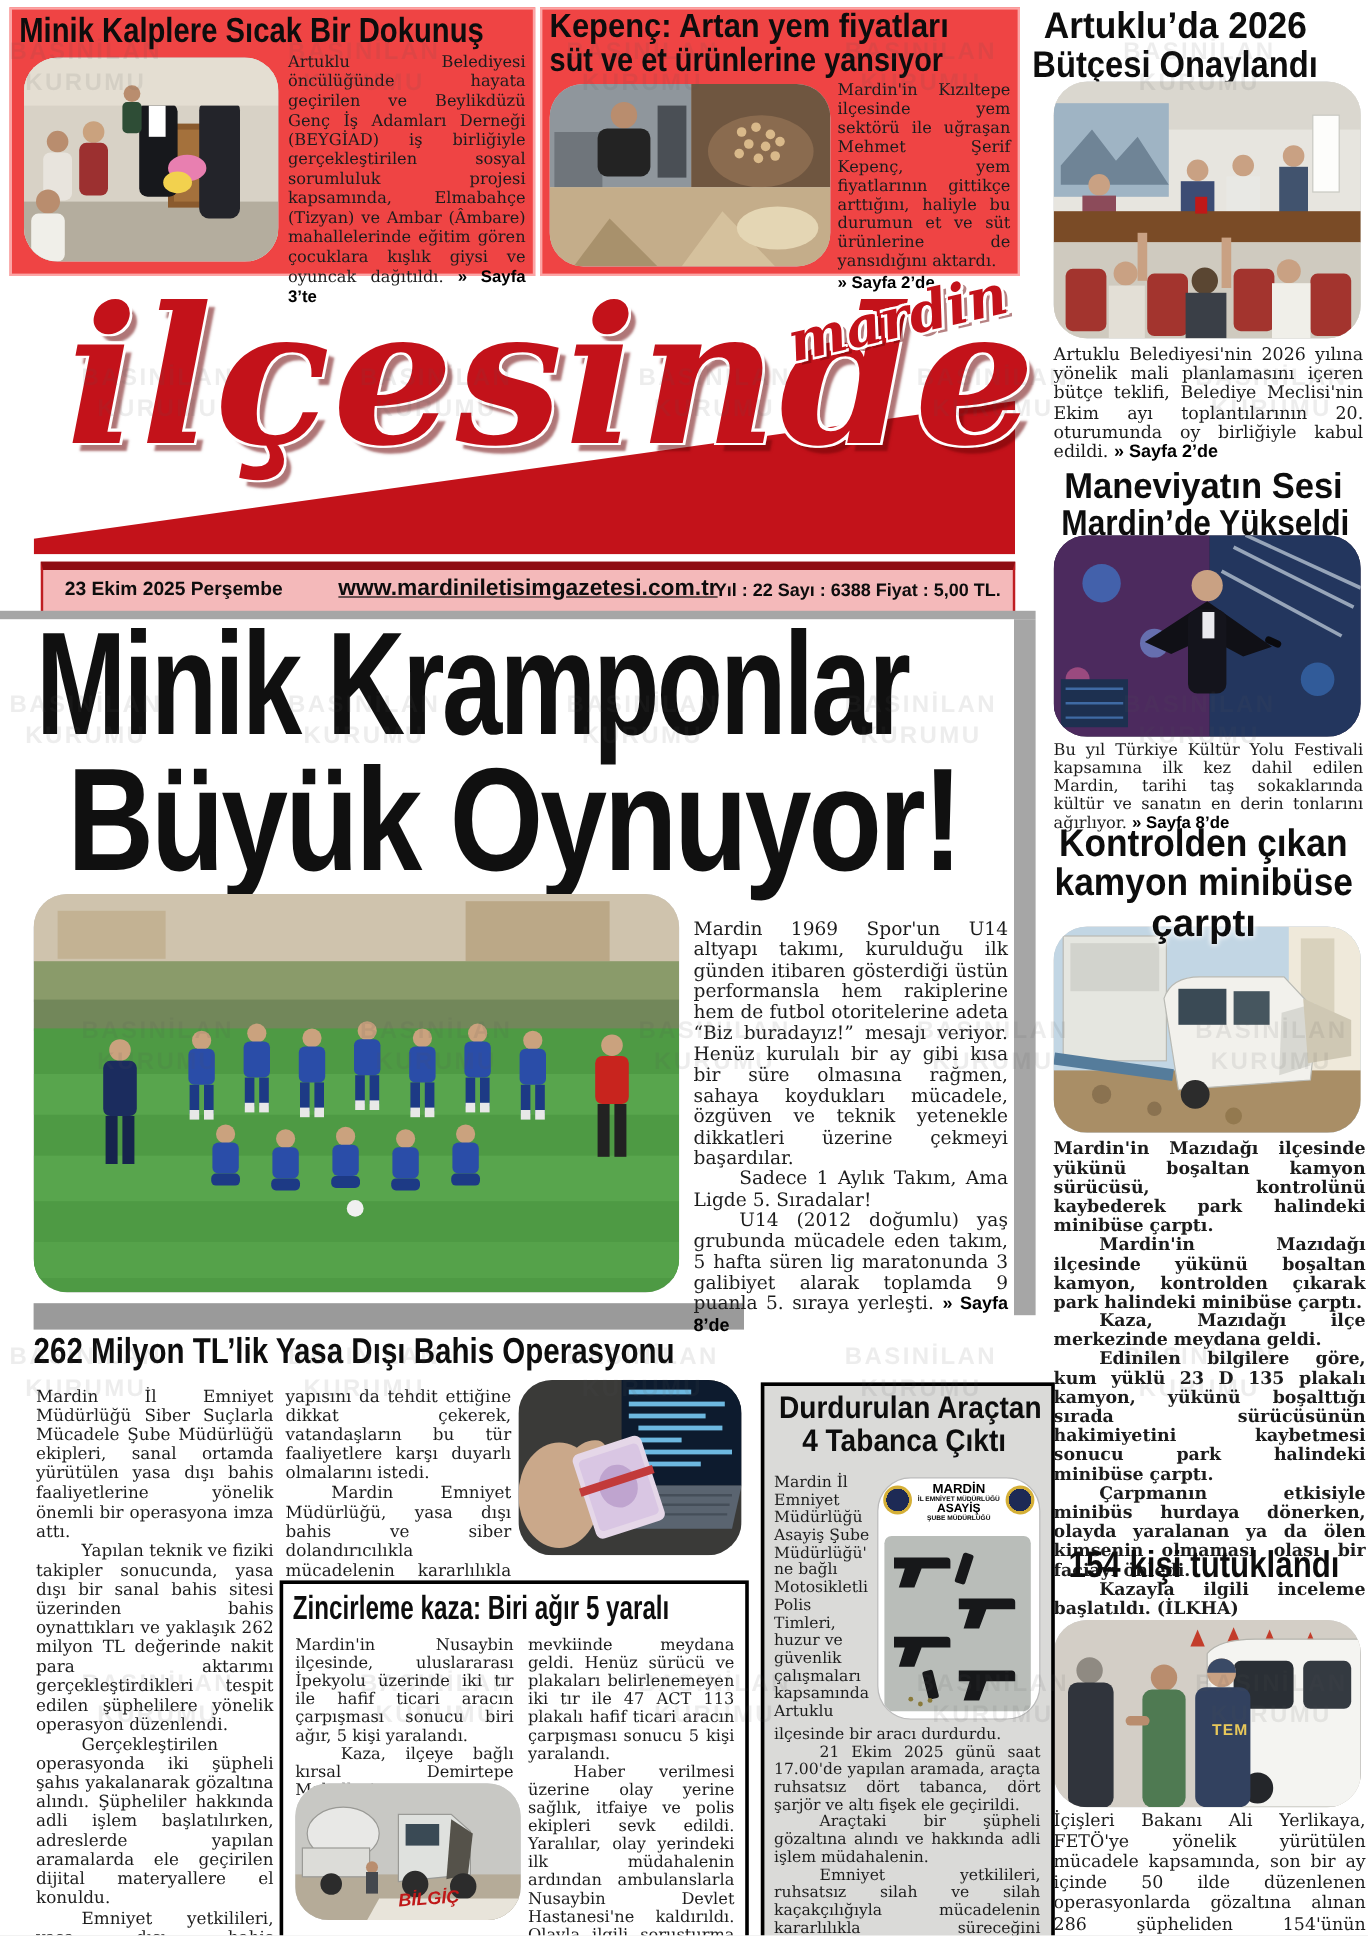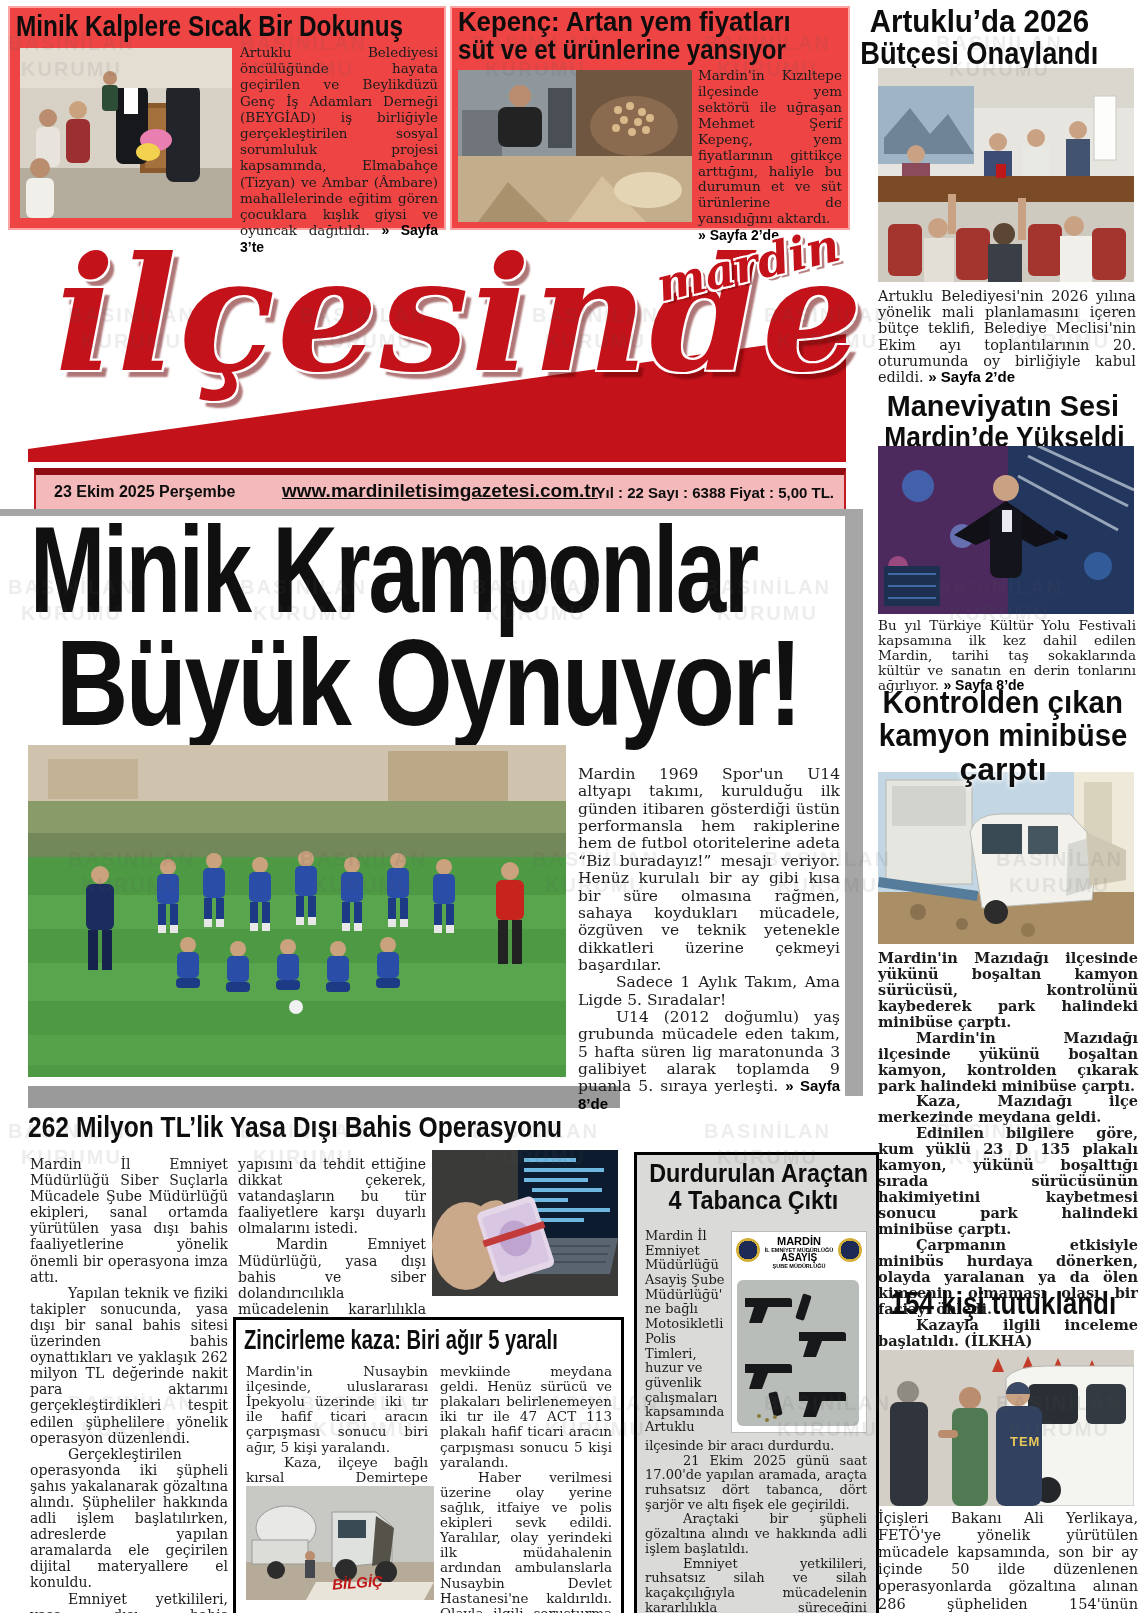--- a/index.html
+++ b/index.html
@@ -8,21 +8,21 @@
   .abs{position:absolute;}
   .box{position:absolute;border:2px solid #fca5a5;background:#ef4444;}
   .ht{font-family:"Liberation Sans",sans-serif;font-weight:bold;color:#0d0d0d;}
   .nowrap{white-space:nowrap;}
   .sx{display:inline-block;transform-origin:0 50%;}
   .sxc{display:inline-block;transform-origin:50% 50%;}
   .serif{font-family:"DejaVu Serif",serif;color:#1c1c1c;text-align:justify;}
   .serif p{margin:0;}
   .ind{text-indent:38px;}
   .jump{font-family:"Liberation Sans",sans-serif;font-weight:bold;color:#000;}
-  .photo{position:absolute;overflow:hidden;background:#ccc;}
+  .photo{position:absolute;overflow:hidden;background:#ccc;border-radius:28px;}
   .photo svg{display:block;}
   .wm{position:absolute;white-space:pre;text-align:center;
       font:bold 20px "Liberation Sans",sans-serif;color:#555;opacity:.10;
       letter-spacing:2px;line-height:1.3;}
   #wm-layer{position:absolute;left:0;top:0;width:1140px;height:1613px;z-index:40;pointer-events:none;}
   .bigline{font-weight:bold;letter-spacing:-3px;line-height:.92;color:#101010;
            font-family:"Liberation Sans",sans-serif;white-space:nowrap;}
   .ctitle{text-align:center;line-height:1.04;}
 </style>
 </head>
@@ -436,21 +436,21 @@
               <circle cx="22" cy="136" r="2"></circle>
               <circle cx="30" cy="140" r="2"></circle>
               <circle cx="38" cy="137" r="2"></circle>
             </g>
         </svg>
       </div>
     </div>
     <div class="serif abs" style="left:8px;top:284px;width:222px;font-size:13px;line-height:1.13;">
       <p>ilçesinde bir aracı durdurdu.</p>
       <p class="ind">21 Ekim 2025 günü saat 17.00'de yapılan aramada, araçta ruhsatsız dört tabanca, dört şarjör ve altı fişek ele geçirildi.</p>
-      <p class="ind">Araçtaki bir şüpheli gözaltına alındı ve hakkında adli işlem başlatıldı.</p>
+      <p class="ind">Araçtaki bir şüpheli gözaltına alındı ve hakkında adli işlem müdahalenin.</p>
       <p class="ind">Emniyet yetkilileri, ruhsatsız silah ve silah kaçakçılığıyla mücadelenin kararlılıkla süreceğini aramalarda, vatandaşlara duyarlı olmaları çağrısında bulundu.</p>
       <p><b class="jump" style="font-size:15px;">■ » Ali Edis</b></p>
     </div>
   </div>
 
   <div id="wm-layer">
       <div class="wm" style="left: 8px; top: 30px;">BASINİLAN
 KURUMU</div>
       <div class="wm" style="left: 240px; top: 30px;">BASINİLAN
 KURUMU</div>

